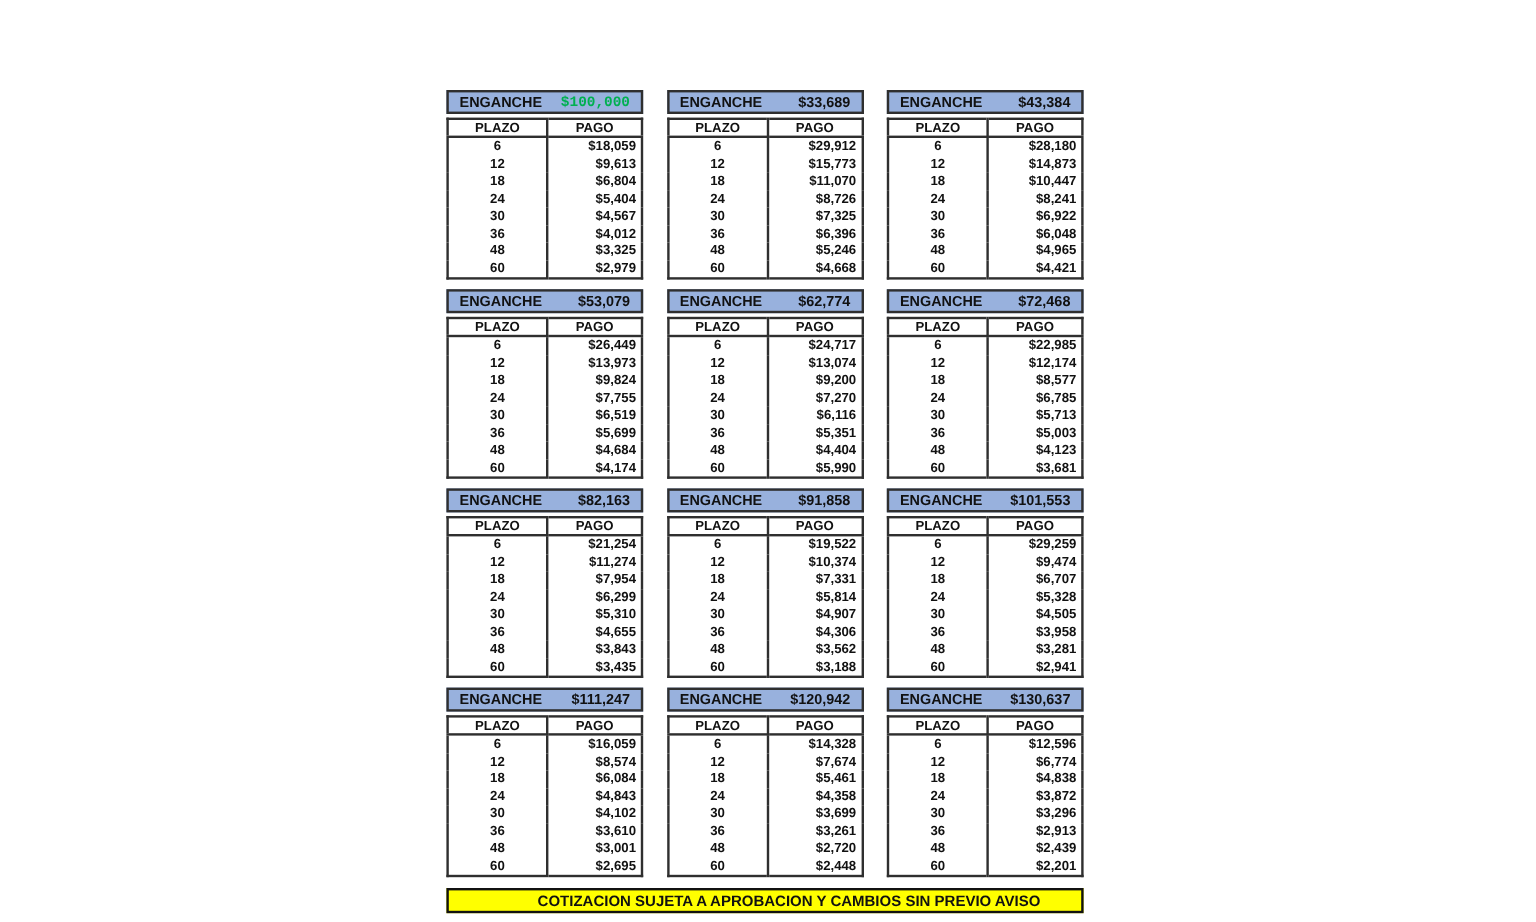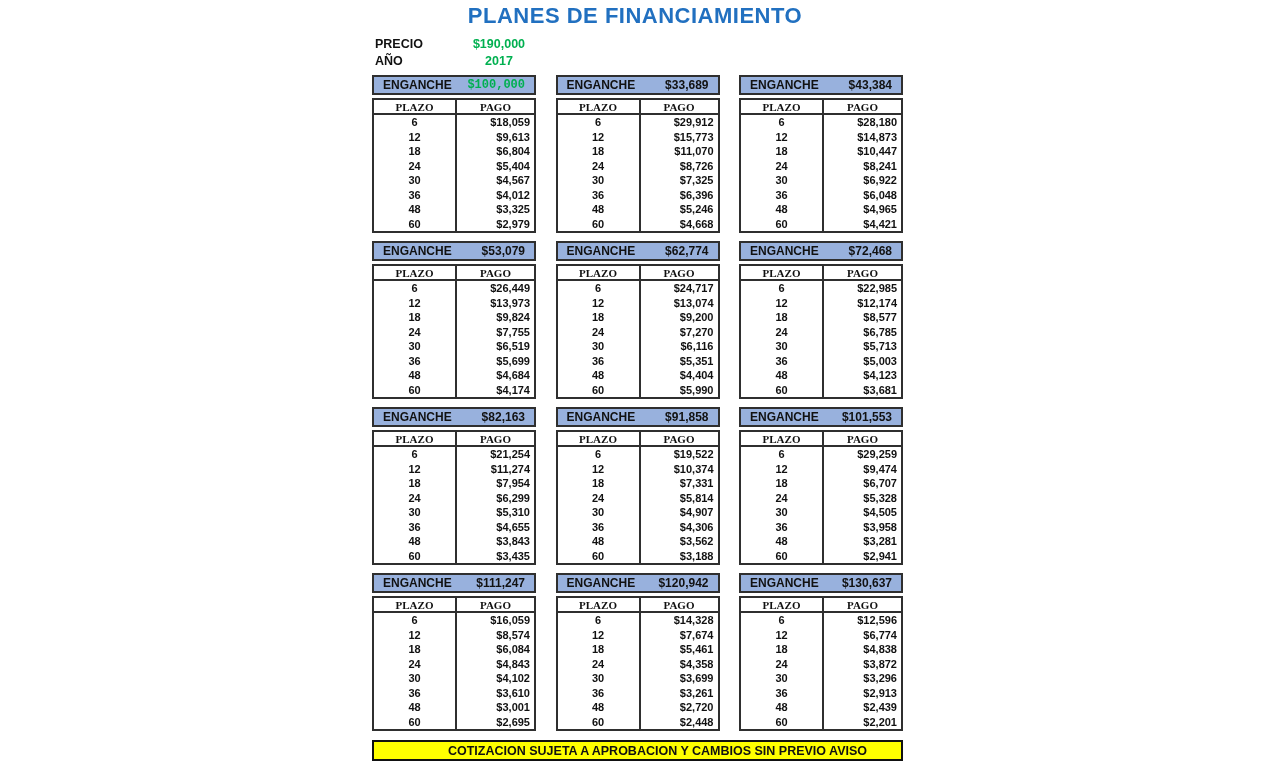--- a/index.html
+++ b/index.html
@@ -76,21 +76,20 @@
   .pay-table th, .pay-table td {
     font-size: 11px;
     font-weight: bold;
     padding: 0;
     color: var(--text-dark);
   }
   .pay-table th {
     height: 15px;
     text-align: center;
     border-bottom: 2px solid var(--border-dark);
-    font-family: Liberation Serif, serif;
   }
   .pay-table th.plazo, .pay-table td.plazo {
     width: 83px;
     border-right: 2px solid var(--border-dark);
   }
   .pay-table td { height: 14.5px; line-height: 14.5px; }
   .pay-table td.plazo { text-align: center; }
   .pay-table td.pago { text-align: right; padding-right: 4px; }
 
   .banner {
@@ -106,32 +105,21 @@
     justify-content: center;
     font-size: 12.5px;
     padding-left: 40px;
   }
 </style>
 </head>
 <body>
 
 <div class="page">
 
-  <div class="title">PLANES DE FINANCIAMIENTO</div>
-
-  <div class="info">
-    <div class="info-row">
-      <span class="info-label">PRECIO</span>
-      <span class="info-value">$190,000</span>
-    </div>
-    <div class="info-row">
-      <span class="info-label">AÑO</span>
-      <span class="info-value">2017</span>
-    </div>
-  </div>
+
 
   <div class="plans" id="plans">
   <div class="plan">
     <div class="plan-header">
       <span class="eng-label">ENGANCHE</span>
       <span class="eng-value green">$100,000</span>
     </div>
     <table class="pay-table">
       <thead>
         <tr>

